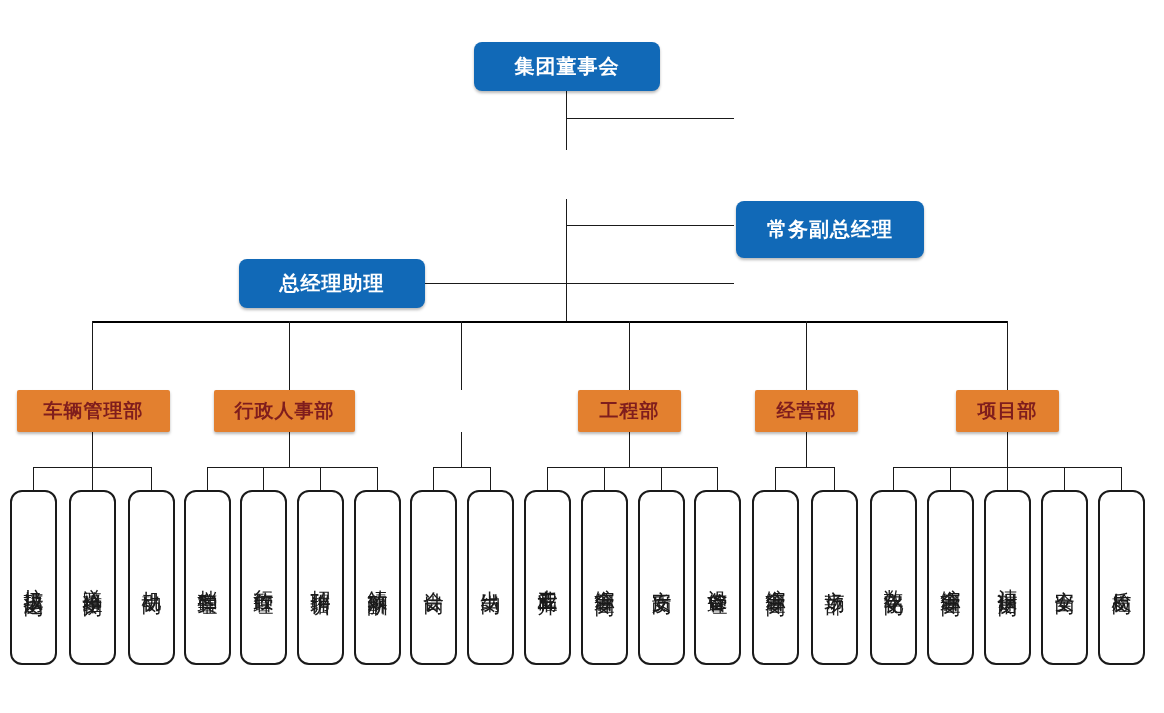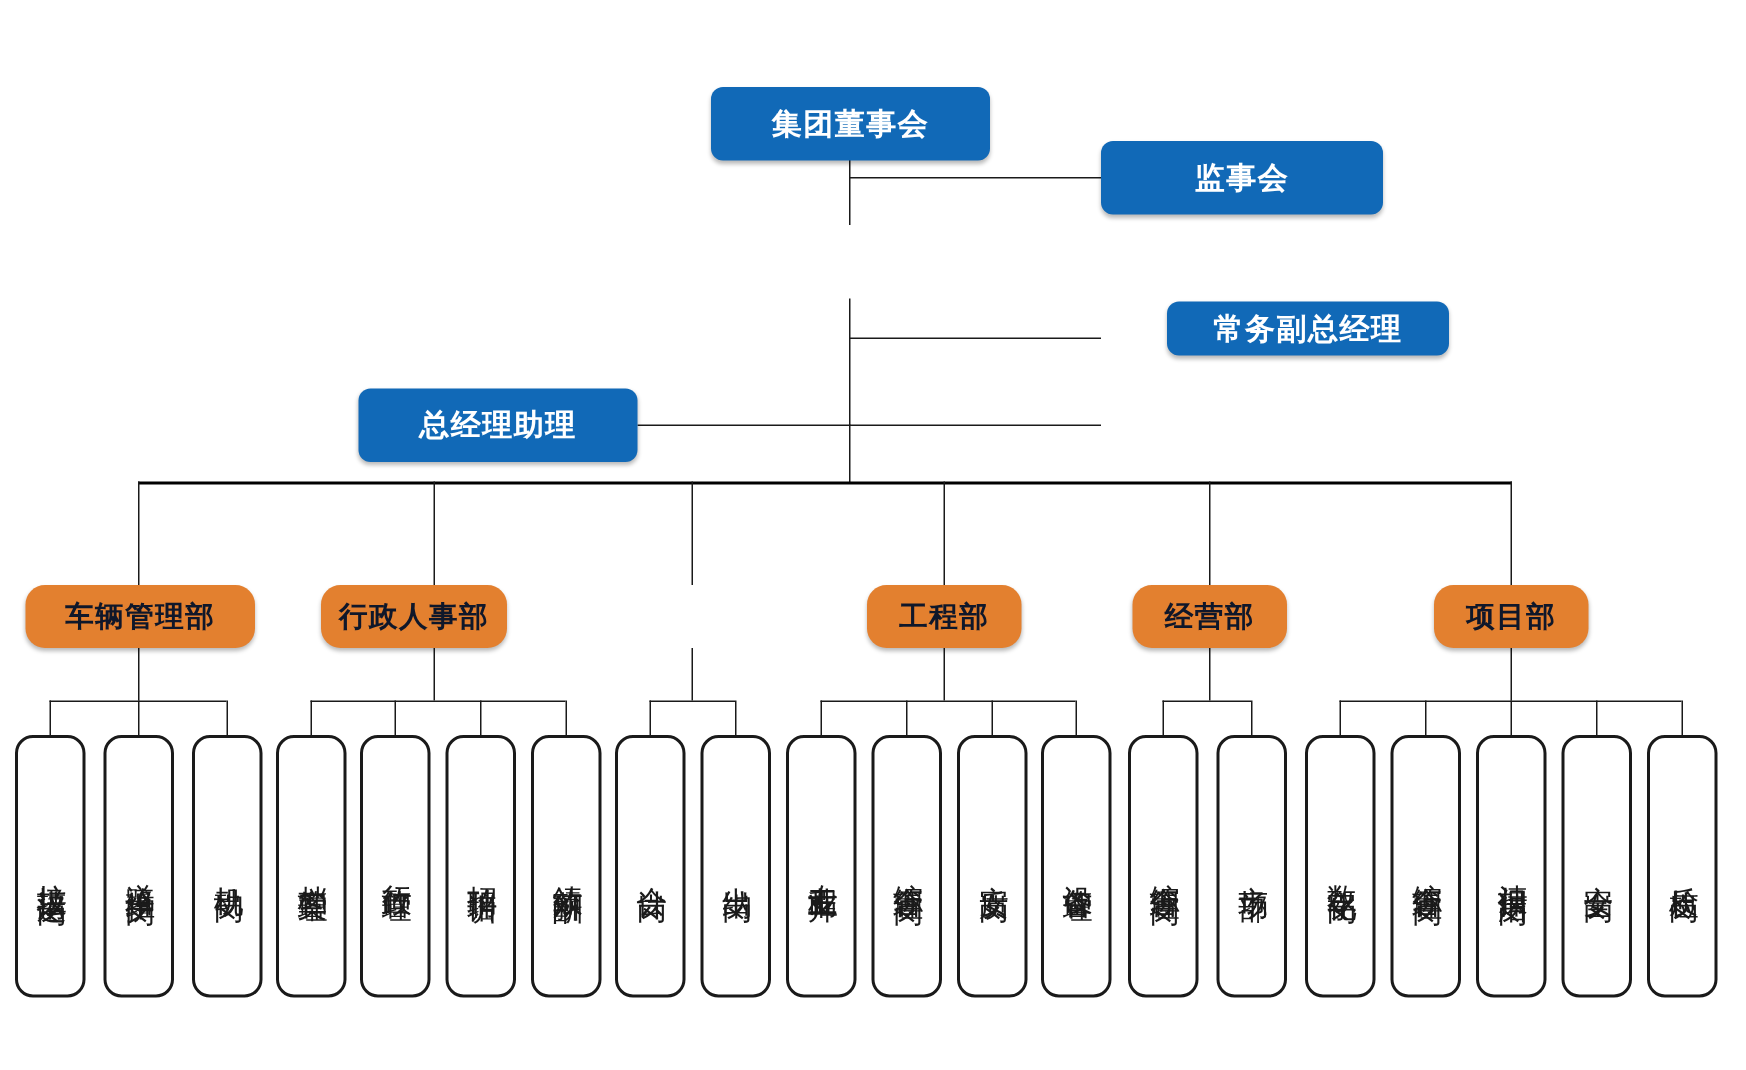--- a/index.html
+++ b/index.html
@@ -37,22 +37,22 @@
     background: #1169b7;
     border-radius: 8px;
     color: #ffffff;
     font-size: 20px;
     font-weight: bold;
     letter-spacing: 1px;
     box-shadow: 0 2px 3px rgba(0,0,0,0.28);
   }
   .node.orange {
     background: #e3802f;
-    border-radius: 13px;
-    color: #0f172a;
+    border-radius: 2px;
+    color: #7f1d1d;
     font-size: 19px;
     font-weight: bold;
     letter-spacing: 1px;
     box-shadow: 0 2px 3px rgba(0,0,0,0.28);
   }
   .node.leaf {
     background: #ffffff;
     border: 2px solid #1a1a1a;
     border-radius: 12px;
     color: #1a1a1a;
@@ -128,33 +128,32 @@
   <div class="line v" style="left:834px; top:467px; height:23px;"></div>
 
   <div class="line v" style="left:1007px; top:432px; height:35px;"></div>
   <div class="line h" style="left:893px; top:467px; width:228px;"></div>
   <div class="line v" style="left:893px;  top:467px; height:23px;"></div>
   <div class="line v" style="left:950px;  top:467px; height:23px;"></div>
   <div class="line v" style="left:1007px; top:467px; height:23px;"></div>
   <div class="line v" style="left:1064px; top:467px; height:23px;"></div>
   <div class="line v" style="left:1121px; top:467px; height:23px;"></div>
 
-  <div class="node blue" style="left:474px; top:42px; width:186px; height:49px;margin-top:16px;">集团董事会</div>
-
-  <div class="node blue" style="left:734px; top:94px; width:188px; height:49px;">监事会</div>
-
-
-  <div class="node blue" style="left:778px; top:201px; width:188px; height:36px;">常务副总经理</div>
+  <div class="node blue" style="left:474px; top:42px; width:186px; height:49px;">集团董事会</div>
+
+
+
+  <div class="node blue" style="left:736px; top:201px; width:188px; height:57px;">常务副总经理</div>
 
 
   <div class="node blue" style="left:239px; top:259px; width:186px; height:49px;">总经理助理</div>
 
   <div class="node orange" style="left:17px; top:390px; width:153px; height:42px;">车辆管理部</div>
 
-  <div class="node orange" style="left:214px; top:390px; width:124px; height:42px;">行政人事部</div>
+  <div class="node orange" style="left:214px; top:390px; width:141px; height:42px;">行政人事部</div>
 
 
   <div class="node orange" style="left:578px; top:390px; width:103px; height:42px;">工程部</div>
 
   <div class="node orange" style="left:755px; top:390px; width:103px; height:42px;">经营部</div>
 
   <div class="node orange" style="left:956px; top:390px; width:103px; height:42px;">项目部</div>
 
   <div class="node leaf" style="left:10px; top:490px; width:47px; height:175px;">
     <span class="leaf-text">垃圾清运岗</span>

